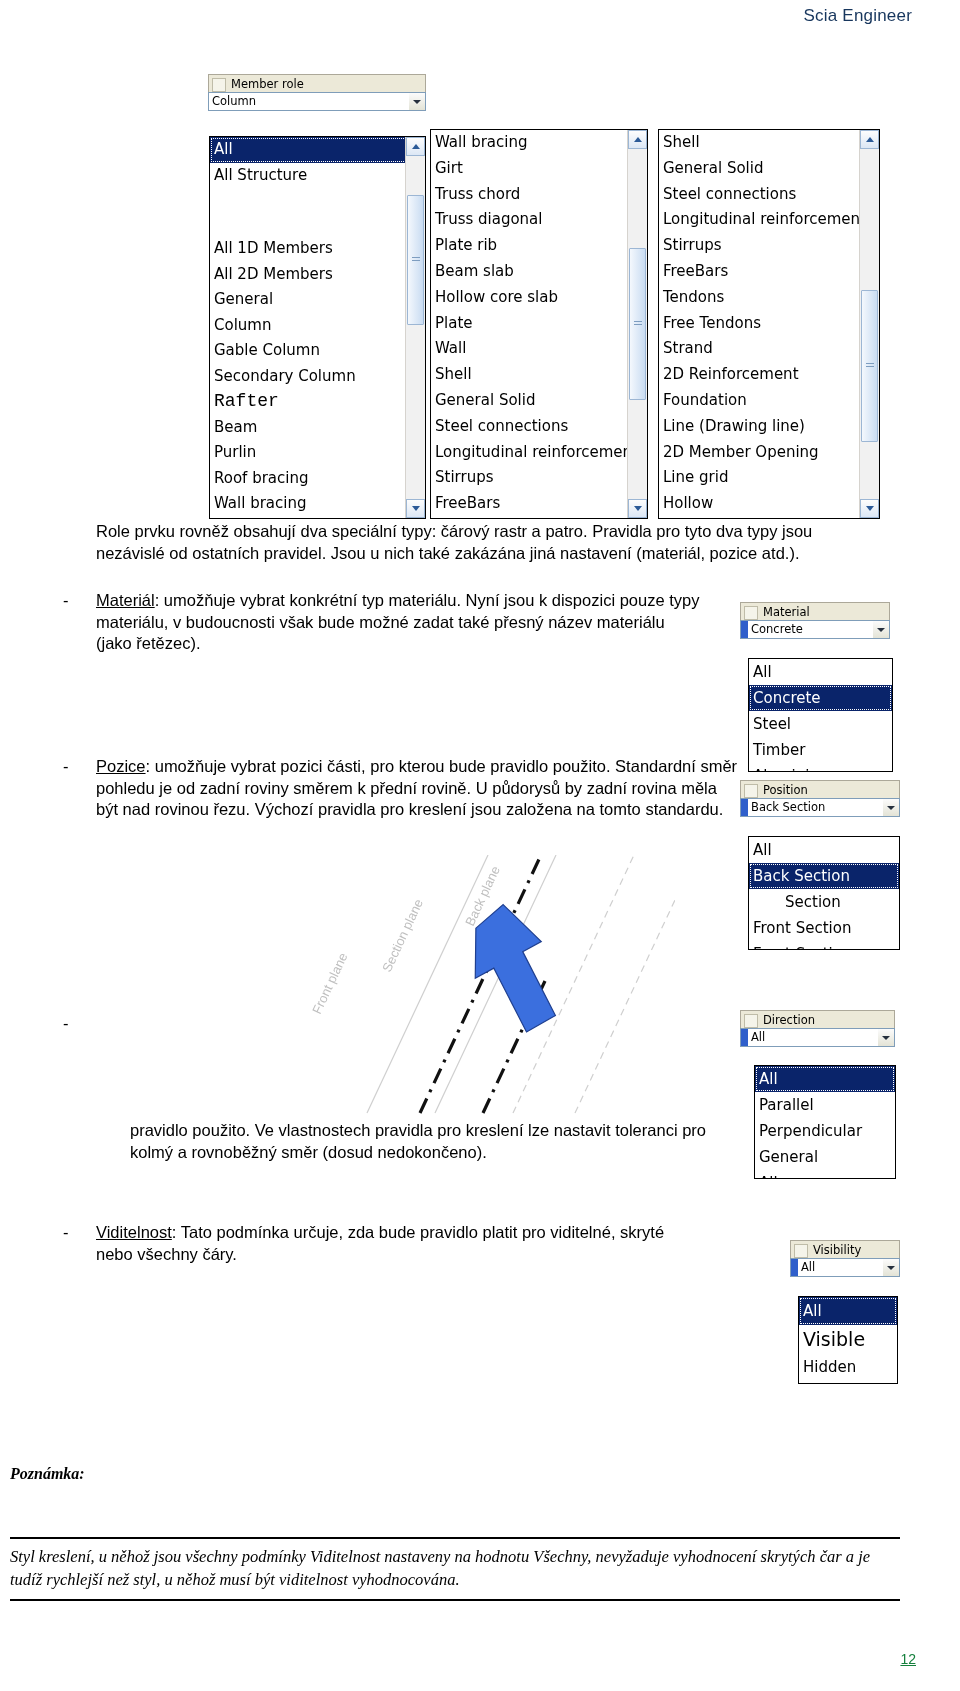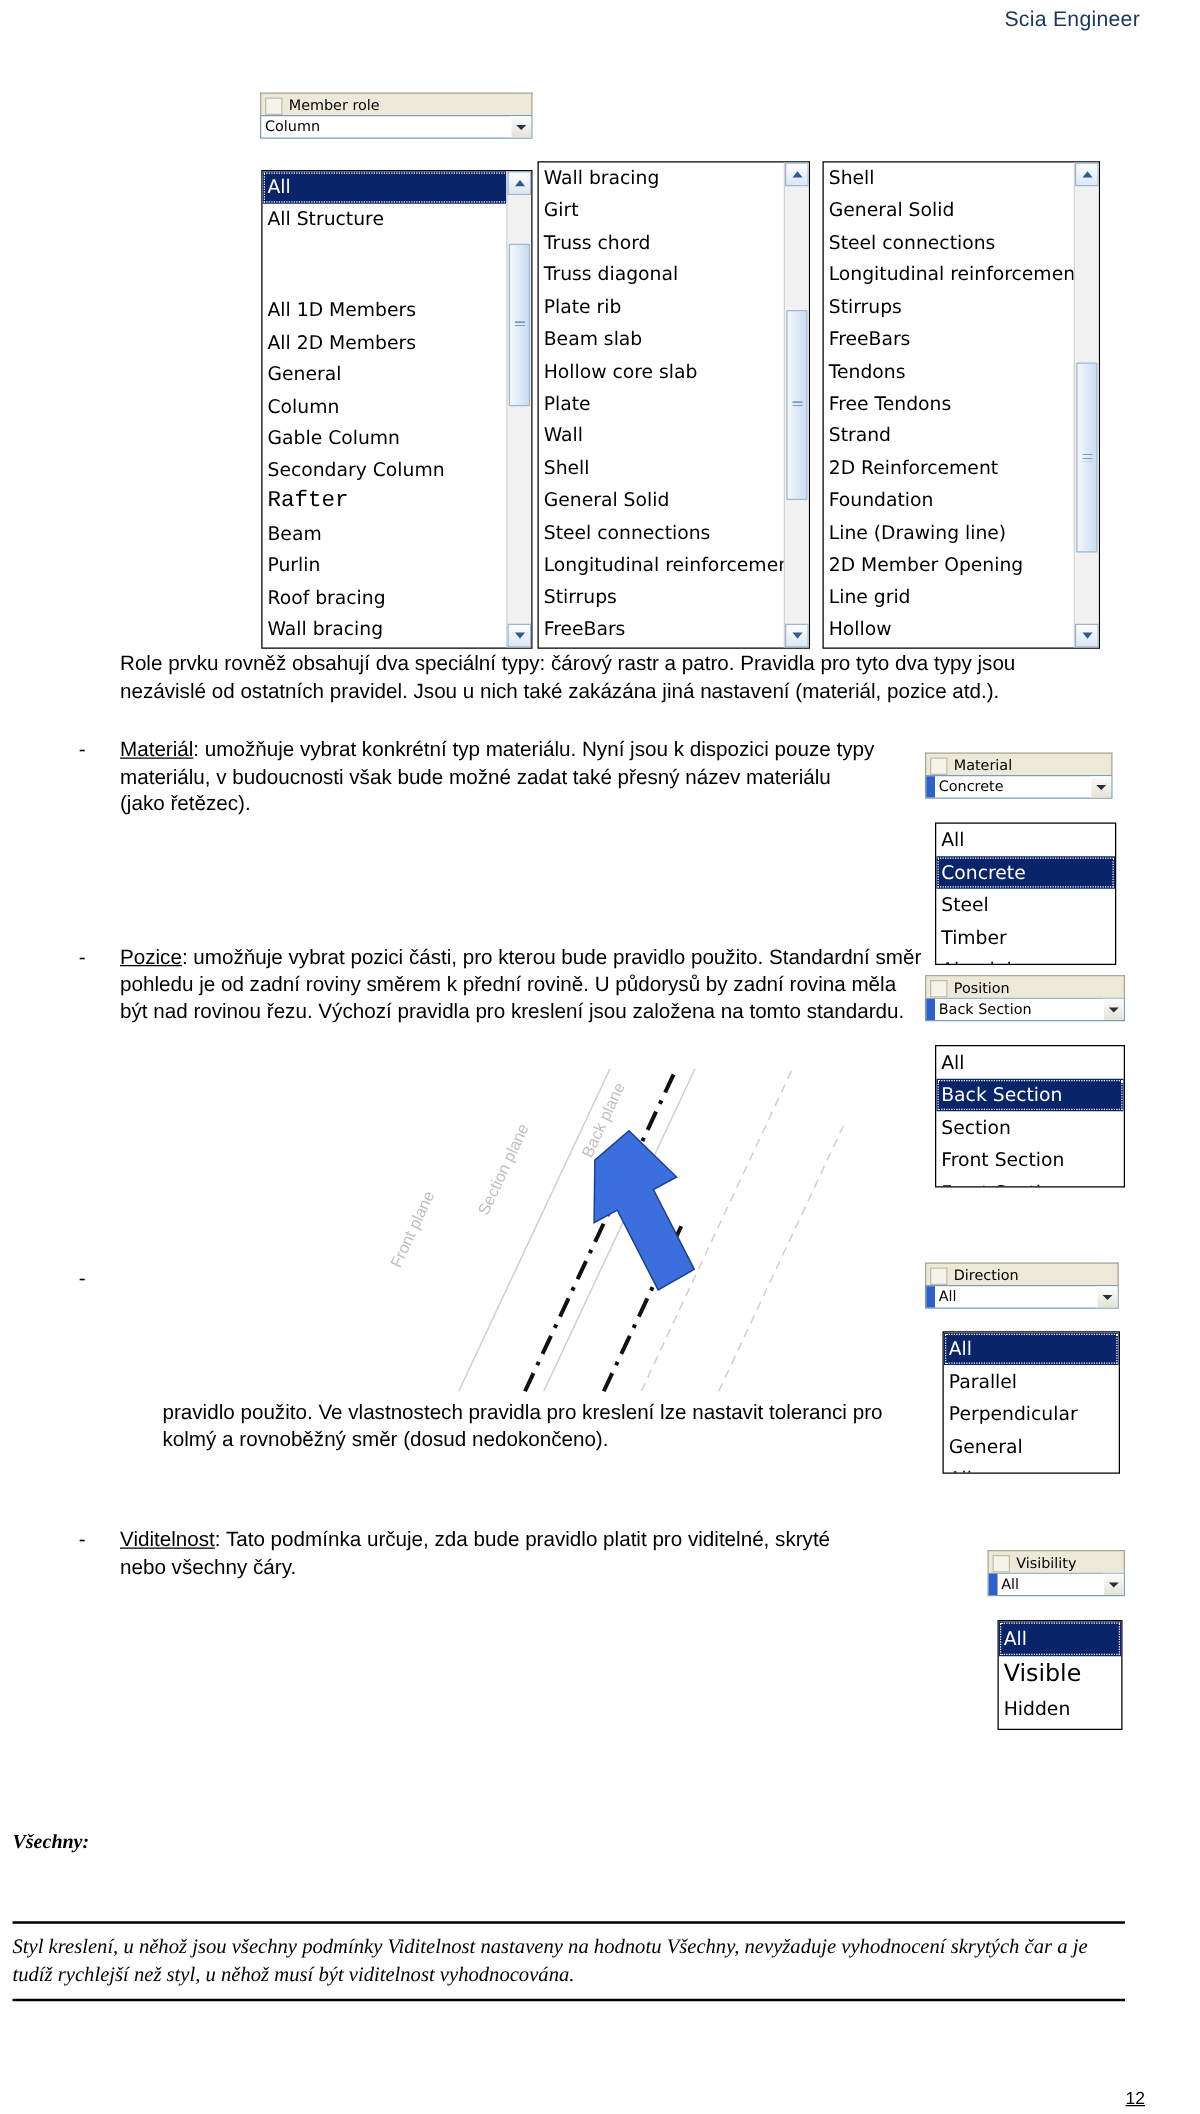--- a/index.html
+++ b/index.html
@@ -13,22 +13,22 @@
   }
   
   .doc-header{
     position:absolute;top:6px;right:48px;
     font-family:"Liberation Sans",sans-serif;
     font-size:17px;
     color:#17365D;
     letter-spacing:.2px;
   }
   .page-number{
-    position:absolute;bottom:5px;right:44px;
-    font-size:14px;color:#000000;text-decoration:underline;
+    position:absolute;bottom:24px;right:44px;
+    font-size:14px;color:#15803d;text-decoration:underline;
   }
 
   
   .win{
     font-family:"DejaVu Sans",sans-serif;
     font-size:11.5px;
     color:#000;
     -webkit-font-smoothing:none;
   }
   .grp-title{
@@ -268,21 +268,21 @@
 </div>
 <div class="para" style="left:96px;top:1120px;width:580px;margin-left:34px;">
   <span>pravidlo použito. Ve vlastnostech pravidla pro kreslení lze nastavit toleranci pro kolmý a rovnoběžný směr (dosud nedokončeno).</span>
 </div>
 
 <div class="bullet" style="left:63px;top:1222px;width:640px;">
   <span class="dash">-</span>
   <span class="body"><span class="u">Viditelnost</span><span>: Tato podmínka určuje, zda bude pravidlo platit pro viditelné, skryté nebo všechny čáry.</span></span>
 </div>
 
-<div class="note-label" style="left:10px;top:1465px;">Všechny:</div>
+<div class="note-label" style="left:10px;top:1465px;">Poznámka:</div>
 
 <div class="note-box" style="left:10px;top:1537px;width:890px;">
   <span>Styl kreslení, u něhož jsou všechny podmínky Viditelnost nastaveny na hodnotu Všechny, nevyžaduje vyhodnocení skrytých čar a je tudíž rychlejší než styl, u něhož musí být viditelnost vyhodnocována.</span>
 </div>
 
 <div class="drawing" style="left:245px;top:855px;width:430px;height:260px;">
   <svg width="430" height="260" viewBox="0 0 430 260">
 
     <line x1="122" y1="258" x2="243" y2="0" stroke="#CFCFCF" stroke-width="1.2"></line>
     <line x1="190" y1="258" x2="311" y2="0" stroke="#CFCFCF" stroke-width="1.2"></line>
@@ -326,21 +326,21 @@
   <div class="combo">
     <span class="blue-mark"></span>
     <span class="val">Back Section</span>
     <span class="arrow"></span>
   </div>
 </div>
 <div class="listbox win" style="position:absolute;left:748px;top:836px;width:152px;height:114px;">
   <div id="pos-list">
       <div class="lb-item" style="height: 26px; line-height: 26px; font-size: 15px;">All</div>
       <div class="lb-item sel" style="height: 26px; line-height: 26px; font-size: 15px;">Back Section</div>
-      <div class="lb-item" style="height: 26px; line-height: 26px; font-size: 15px;">Section</div>
+      <div class="lb-item" style="height: 26px; line-height: 26px; font-size: 15px; margin-left: 32px;">Section</div>
       <div class="lb-item" style="height: 26px; line-height: 26px; font-size: 15px;">Front Section</div>
       <div class="lb-item" style="height: 26px; line-height: 26px; font-size: 15px;">Front Section</div>
     </div>
 </div>
 
 <div class="win" style="position:absolute;left:740px;top:1010px;width:155px;">
   <div class="grp-title">Direction</div>
   <div class="combo">
     <span class="blue-mark"></span>
     <span class="val">All</span>

